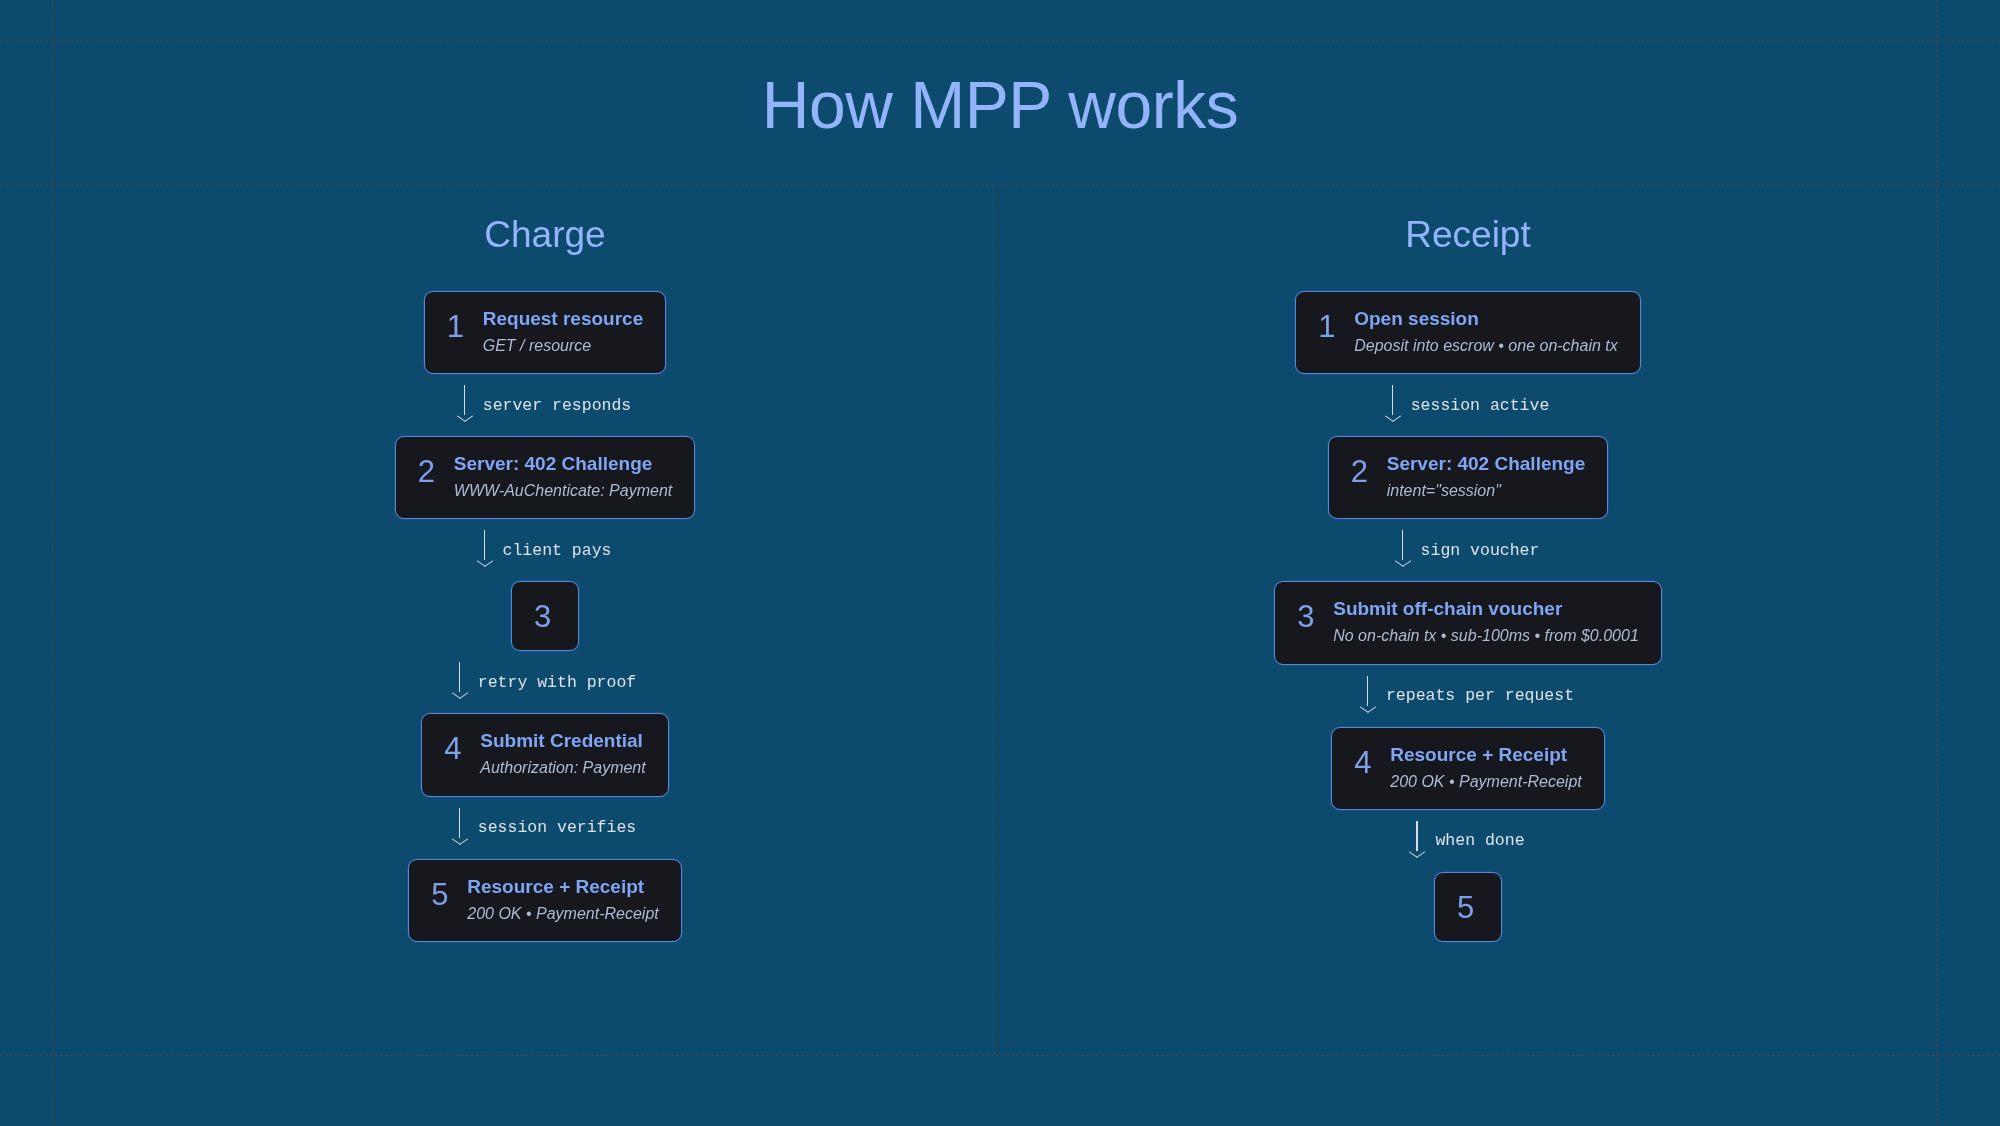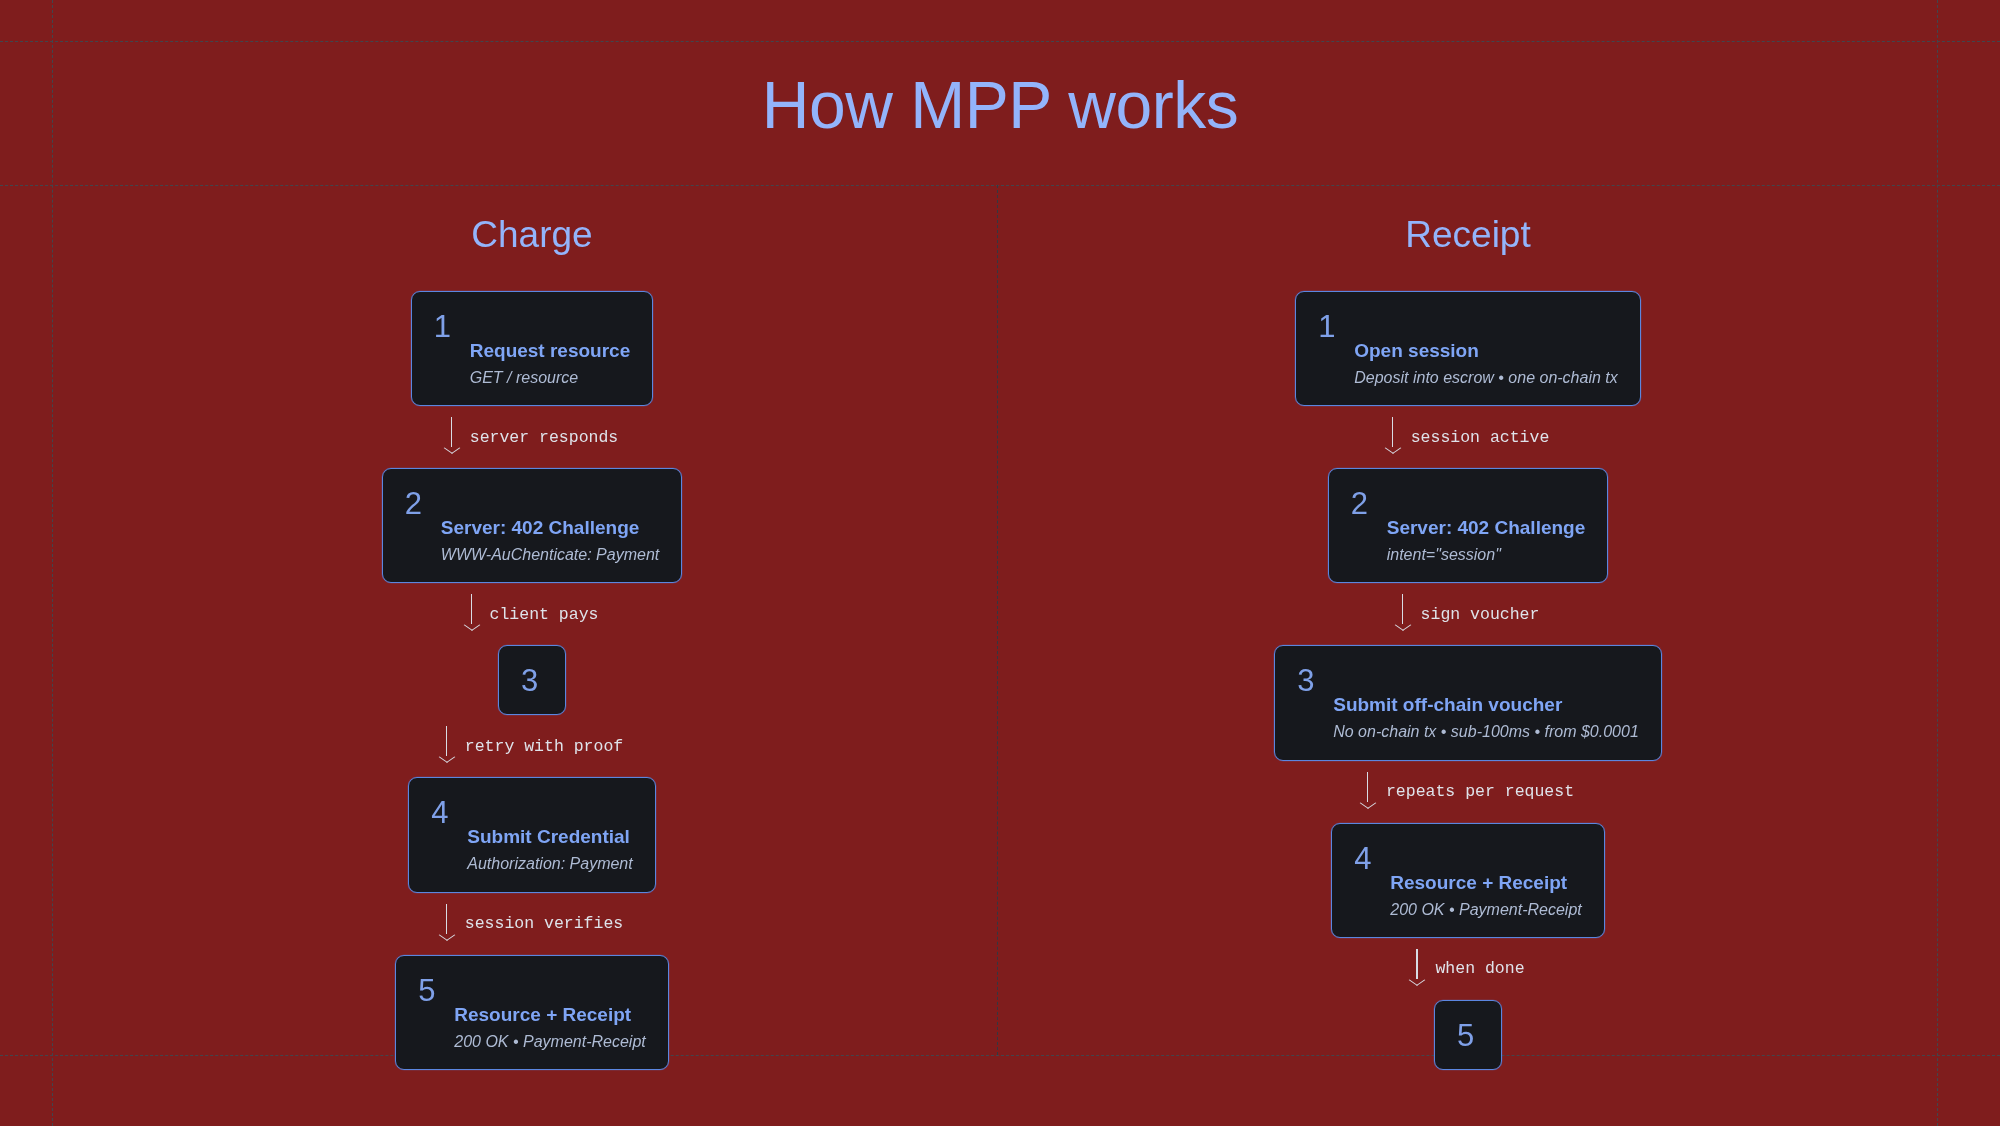--- a/index.html
+++ b/index.html
@@ -10,21 +10,21 @@
     width: 2000px;
     height: 1126px;
     overflow: hidden;
     font-family: "Liberation Sans", sans-serif;
   }
 
   #canvas {
     position: relative;
     width: 2000px;
     height: 1126px;
-    background: #7f1d1d;
+    background: #0c4a6e;
   }
 
   
   .guide {
     position: absolute;
     pointer-events: none;
   }
   .guide.h {
     left: 0;
     width: 2000px;
@@ -52,21 +52,21 @@
     color: #93b4fb;
     line-height: 1;
   }
 
   
   .column {
     position: absolute;
     top: 216px;
     width: 760px;
   }
-  #col-charge { left: 152px; }
+  #col-charge { left: 165px; }
   #col-session { left: 1088px; }
 
   .col-heading {
     text-align: center;
     font-size: 37px;
     font-weight: 400;
     color: #93b4fb;
     margin-bottom: 38px;
     line-height: 1;
   }
@@ -93,21 +93,20 @@
     color: #7fa0e8;
     line-height: 1;
     margin-top: 3px;
     min-width: 22px;
     text-align: left;
   }
   .step-body {
     display: flex;
     flex-direction: column;
     gap: 7px;
-    margin-top: 32px;
   }
   .step-title {
     font-size: 19px;
     font-weight: 700;
     color: #7fa5f5;
     line-height: 1.15;
     white-space: nowrap;
   }
   .step-sub {
     font-size: 16px;

